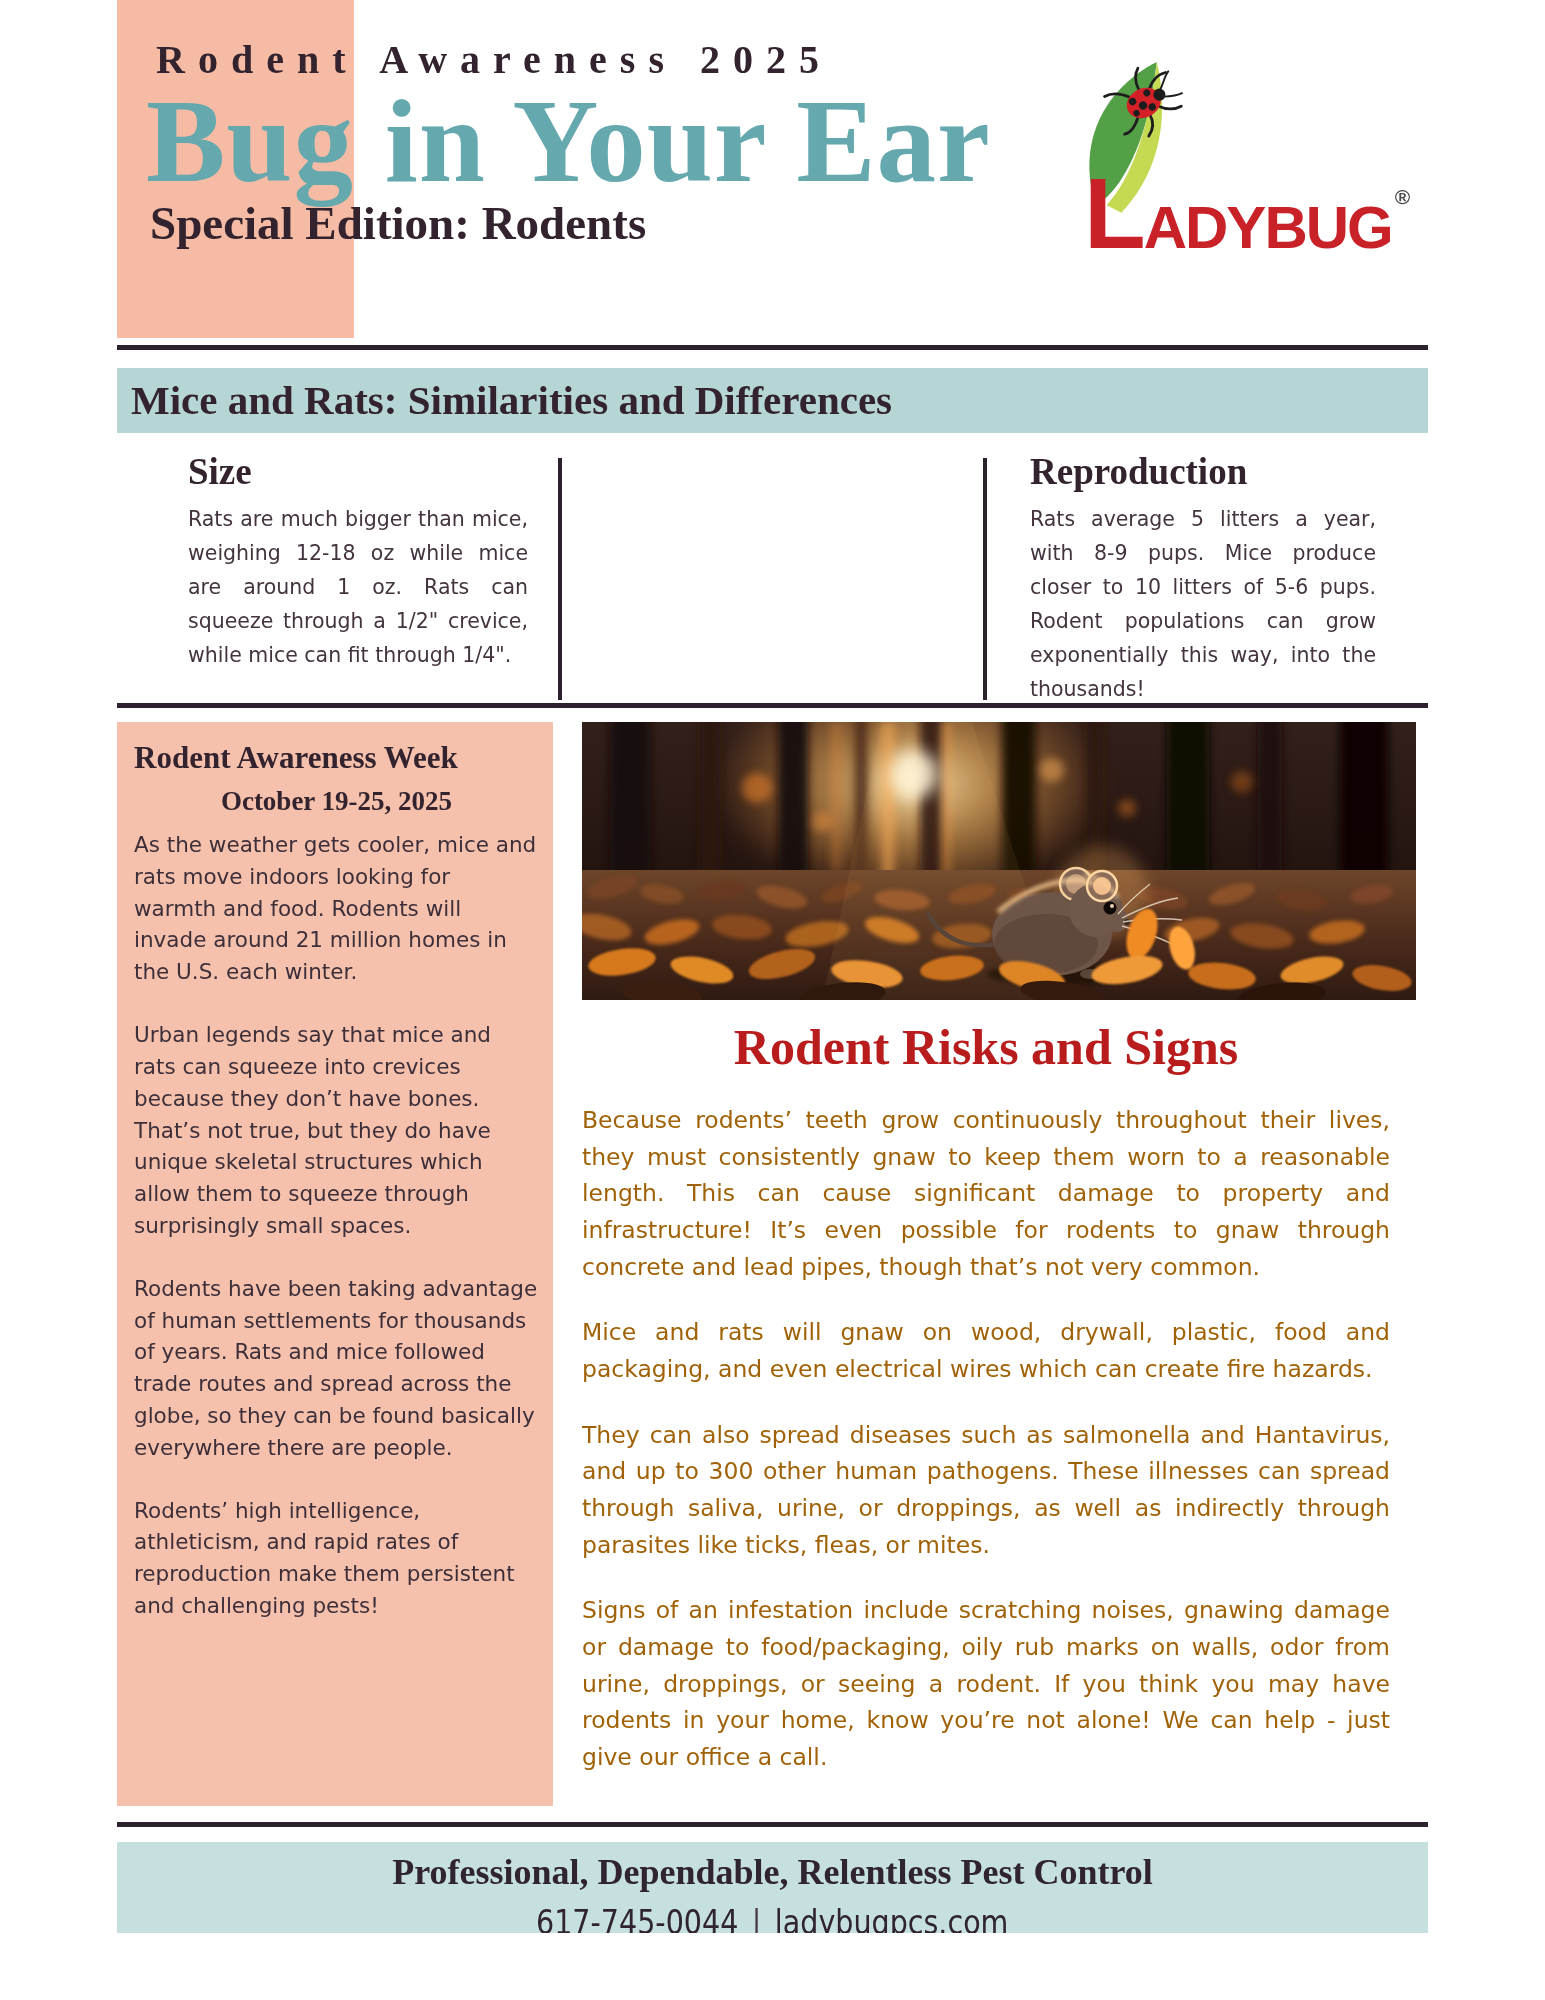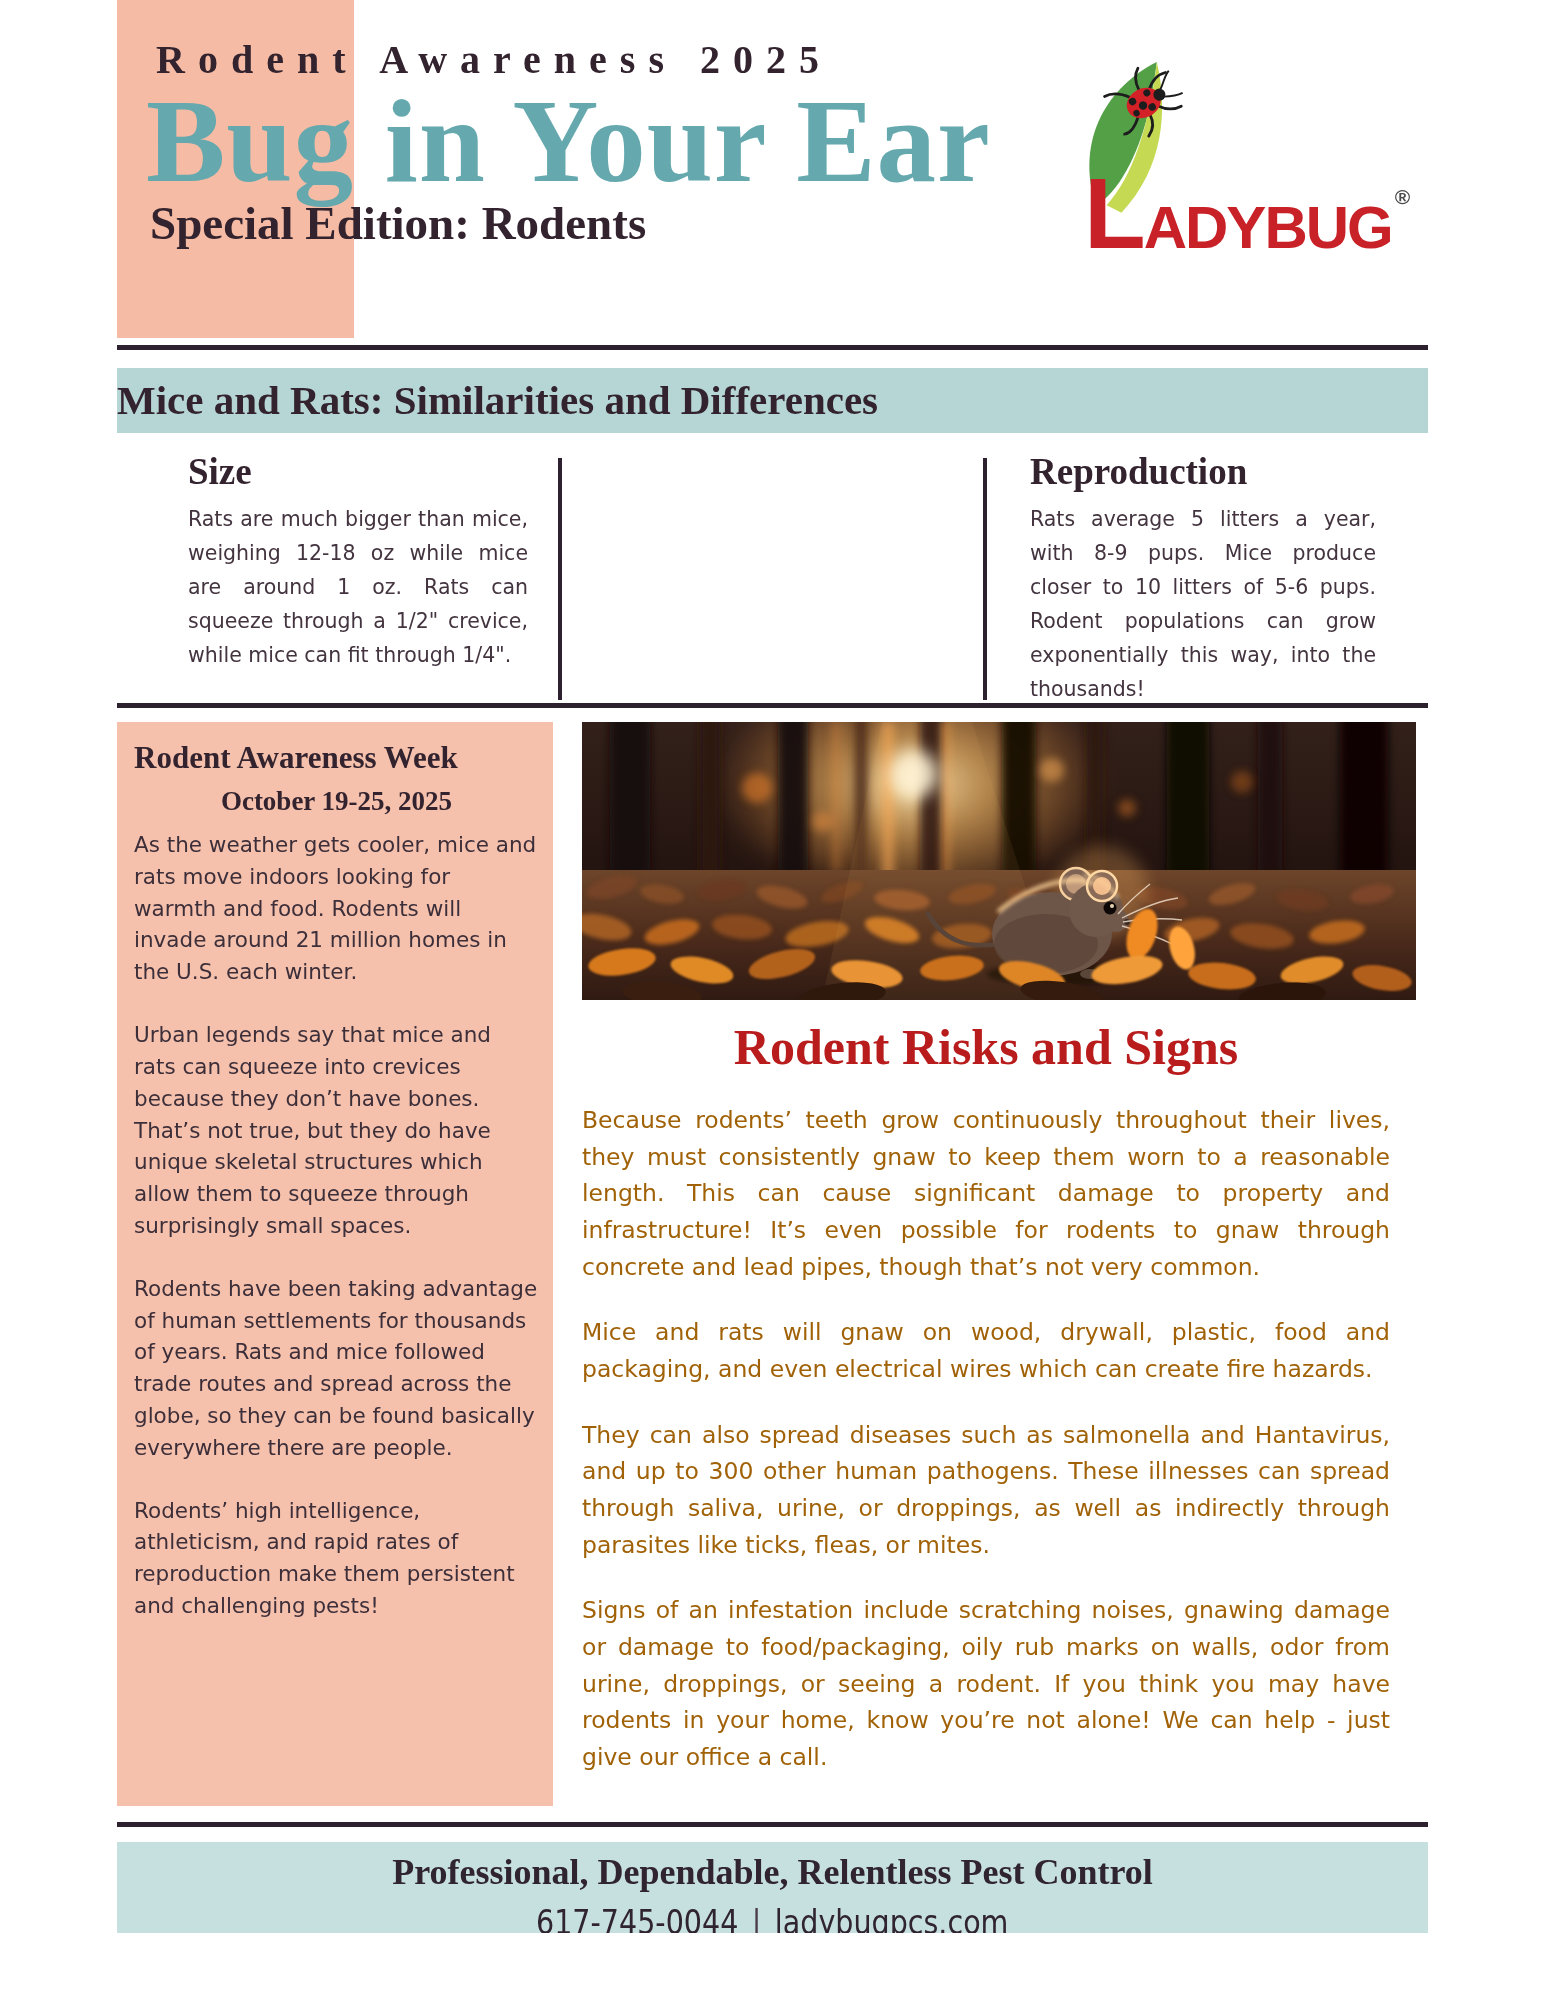--- a/index.html
+++ b/index.html
@@ -21,21 +21,21 @@
   .logo-word { position:absolute; left:36px; top:104px; font-family:"Liberation Sans", sans-serif;
                font-weight:700; font-size:60px; letter-spacing:-2px; color:#c92128; white-space:nowrap; }
   .logo-word::first-letter { font-size:101px; }
   .logo-reg { font-size:21px; letter-spacing:0; color:#4c4c4c; vertical-align:44px; margin-left:3px; }
 
   
   .rule { position:absolute; left:117px; width:1311px; height:5px; background:#2d2130; }
   .bar { position:absolute; left:117px; width:1311px; }
   .bluebar { top:368px; height:65px; background:#b6d5d5; }
   .bluebar-text { font-family:"Liberation Serif", serif; font-weight:700; font-size:41px;
-                  color:#32232e; line-height:65px; white-space:nowrap; }
+                  color:#32232e; line-height:65px; padding-left:14px; white-space:nowrap; }
 
   
   .col { position:absolute; top:450px; }
   .col-heading { font-family:"Liberation Serif", serif; font-weight:700; font-size:37px;
                  color:#32232e; margin-bottom:9px; }
   .col-body { font-size:20.5px; line-height:1.66; text-align:justify; color:#43343f; }
   .vdiv { position:absolute; top:458px; width:4px; height:242px; background:#2d2130; }
 
   
   .sidebar { position:absolute; left:117px; top:722px; width:436px; height:1084px; background:#f6c1ac;

